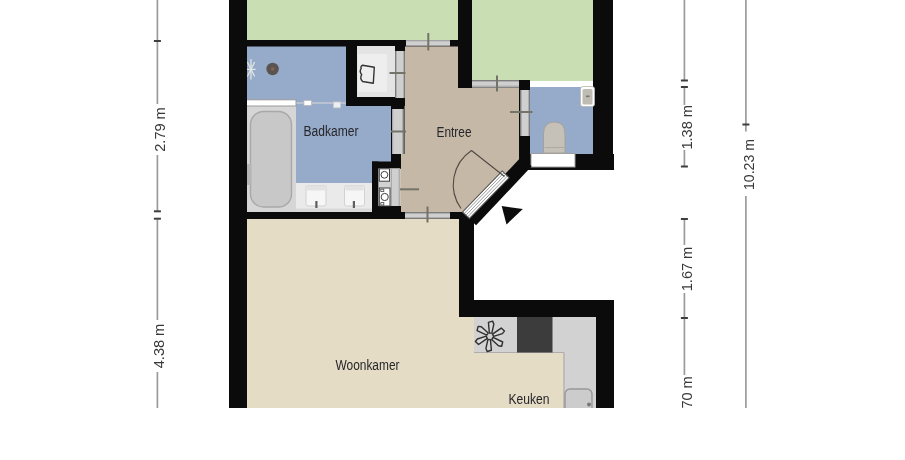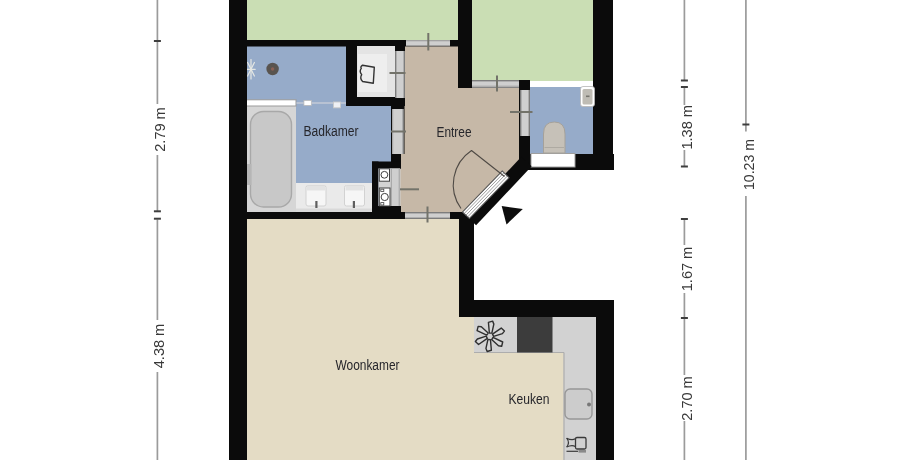--- a/index.html
+++ b/index.html
@@ -1,16 +1,16 @@
 <!DOCTYPE html>
 <html><head>
 <meta charset="utf-8">
 <style>
   html,body{margin:0;padding:0;background:#ffffff;}
-  #wrap{position:relative;width:905px;height:460px;background:#fde047;overflow:hidden;}
+  #wrap{position:relative;width:905px;height:408px;background:#fde047;overflow:hidden;}
   svg{display:block;}
   text{font-family:"Liberation Sans",sans-serif;}
 </style>
 </head>
 <body>
 <div id="wrap">
 <svg width="905" height="460" viewBox="0 0 905 460">
   <rect x="0" y="0" width="905" height="460" fill="#ffffff"></rect>
 
   <rect x="247" y="0" width="211" height="40" fill="#cadeb4"></rect>

